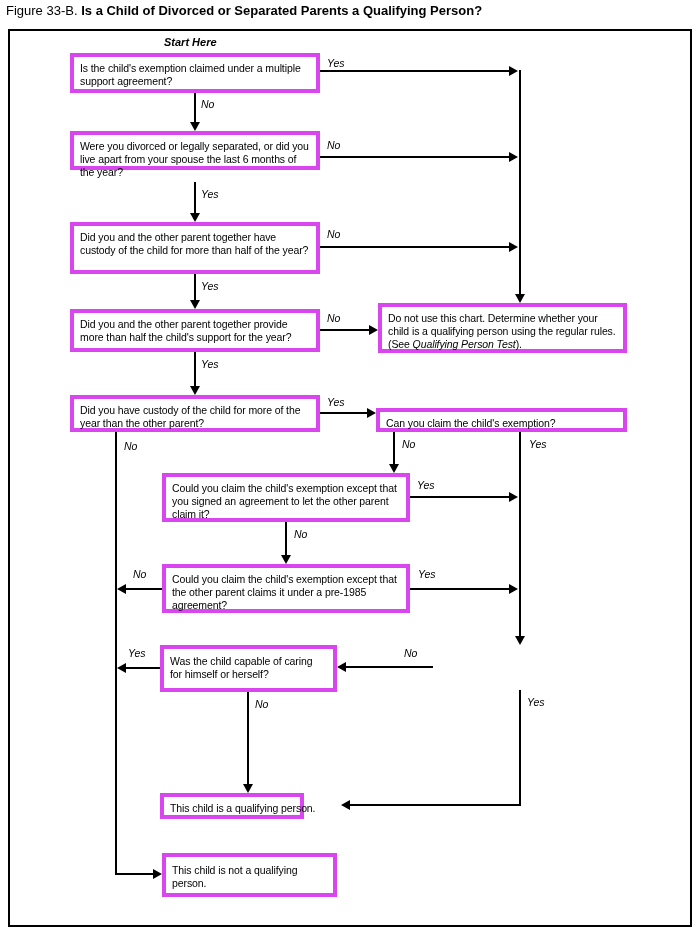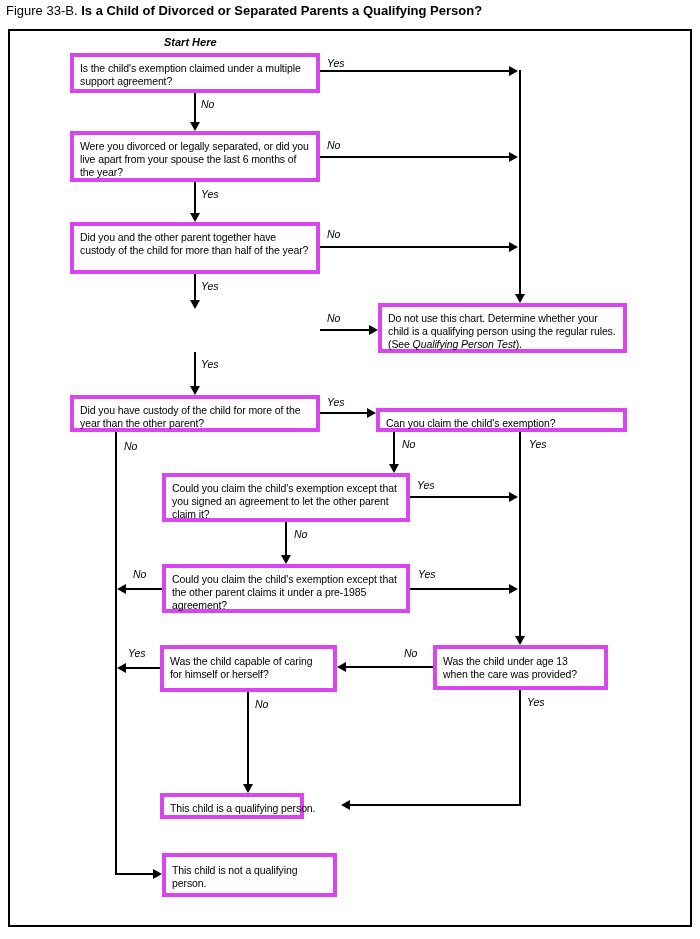--- a/index.html
+++ b/index.html
@@ -29,38 +29,38 @@
   <div id="fig-title"><span>Figure 33-B.</span>
     <b>Is a Child of Divorced or Separated Parents a Qualifying Person?</b>
   </div>
 
   <div id="outer"></div>
 
   <div class="start">Start Here</div>
 
   <div class="box" style="left:70px;top:53px;width:250px;height:40px;">Is the child's exemption claimed under a multiple support agreement?</div>
 
-  <div class="box" style="left:70px;top:131px;width:250px;height:51px;">Were you divorced or legally separated, or did you live apart from your spouse the last 6 months of the year?</div>
+  <div class="box" style="left:70px;top:131px;width:250px;height:39px;">Were you divorced or legally separated, or did you live apart from your spouse the last 6 months of the year?</div>
 
   <div class="box" style="left:70px;top:222px;width:250px;height:52px;">Did you and the other parent together have custody of the child for more than half of the year?</div>
 
+  <div class="box" style="left:70px;top:309px;width:250px;height:43px;">Did you and the other parent together provide more than half the child's support for the year?</div>
 
   <div class="box" style="left:378px;top:303px;width:249px;height:50px;"><span>Do not use this chart. Determine whether your child is a qualifying person using the regular rules. (See </span><span class="em">Qualifying Person Test</span><span>).</span></div>
 
   <div class="box" style="left:70px;top:395px;width:250px;height:37px;">Did you have custody of the child for more of the year than the other parent?</div>
 
   <div class="box" style="left:162px;top:473px;width:248px;height:49px;">Could you claim the child's exemption except that you signed an agreement to let the other parent claim it?</div>
 
   <div class="box" style="left:376px;top:408px;width:251px;height:24px;">Can you claim the child's exemption?</div>
 
   <div class="box" style="left:162px;top:564px;width:248px;height:49px;">Could you claim the child's exemption except that the other parent claims it under a pre-1985 agreement?</div>
 
   <div class="box pr" style="left:160px;top:645px;width:177px;height:47px;padding-top:6px;">Was the child capable of caring for himself or herself?</div>
 
-  <div class="box pr" style="left:433px;top:645px;width:175px;height:45px;padding-top:6px;">Was the child under age 13 when the care was provided?</div>
 
   <div class="box nowrap" style="left:160px;top:793px;width:144px;height:26px;padding:5px 4px 3px 6px;">This child is a qualifying person.</div>
 
   <div class="box" style="left:162px;top:853px;width:175px;height:44px;padding-top:7px;">This child is not a qualifying person.</div>
 
   <div class="line" style="left:320px;top:70px;width:190px;height:2px;"></div>
   <div class="ah ah-right" style="left:509px;top:66px;"></div>
 
   <div class="line" style="left:519px;top:70px;width:2px;height:226px;"></div>
   <div class="ah ah-down" style="left:515px;top:294px;"></div>

